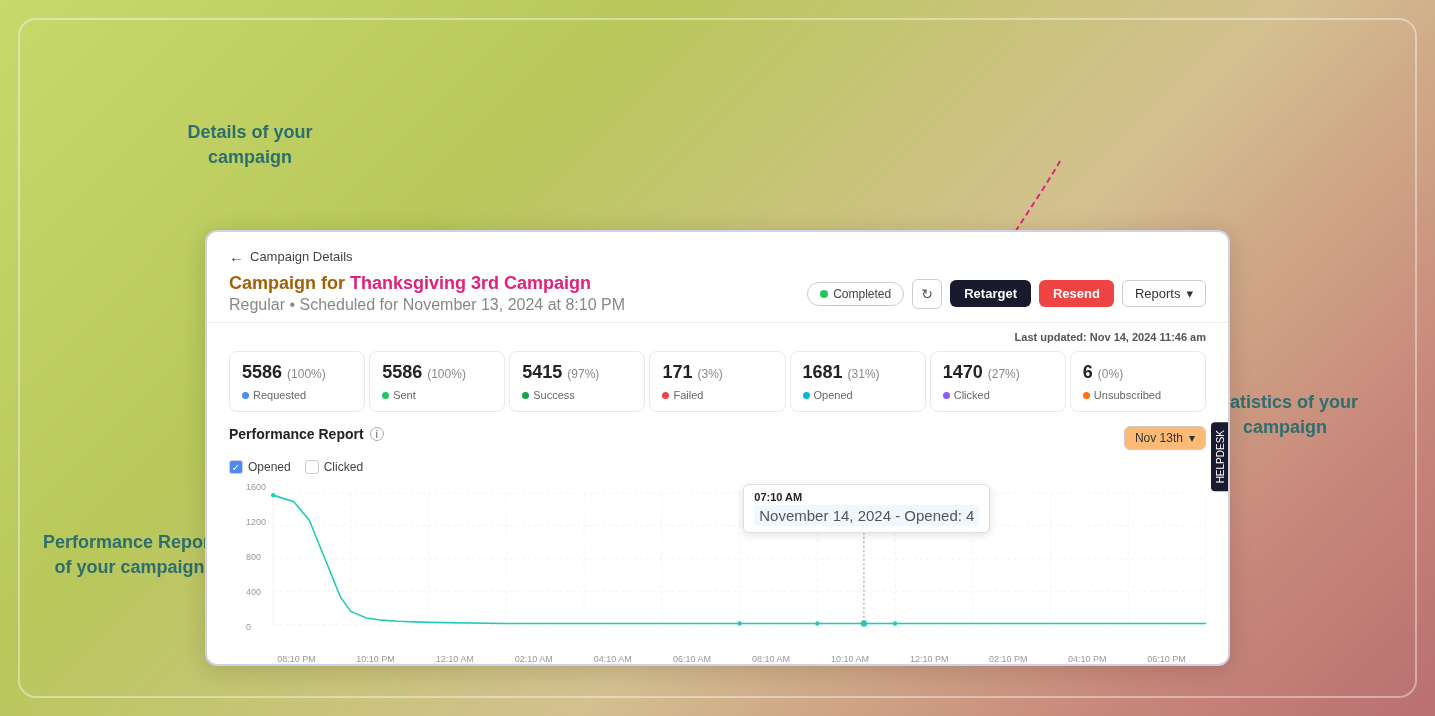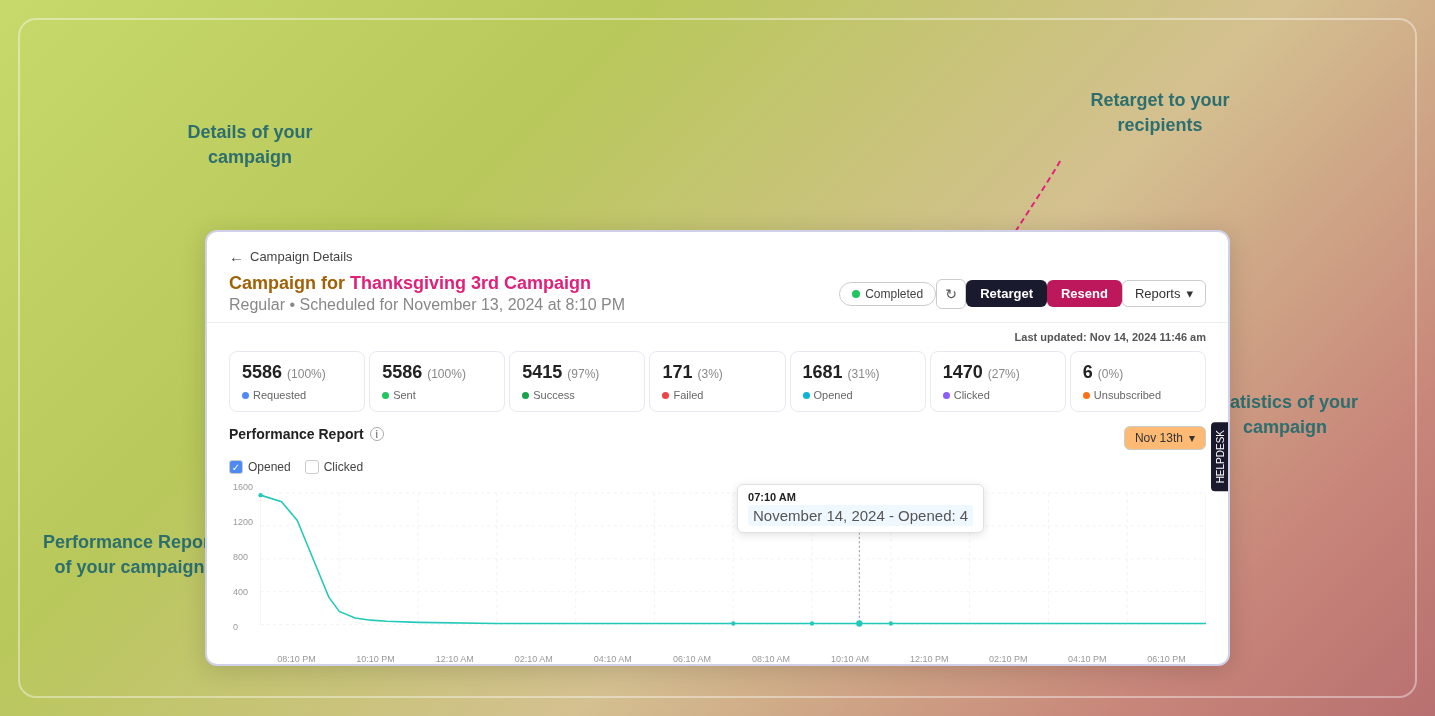--- a/index.html
+++ b/index.html
@@ -89,20 +89,21 @@
     }
     .campaign-subtitle {
       font-size: 16px;
       color: #888;
       margin-top: 2px;
     }
 
     .header-actions {
       display: flex;
       align-items: center;
+      gap: 8px;
       justify-content: center;
     }
     .status-badge {
       display: flex;
       align-items: center;
       gap: 5px;
       border: 1px solid #ccc;
       border-radius: 20px;
       padding: 4px 12px;
       font-size: 12px;
@@ -133,21 +134,21 @@
       background: #1a1a2e;
       color: #fff;
       border: none;
       border-radius: 6px;
       padding: 6px 14px;
       font-size: 13px;
       font-weight: 600;
       cursor: pointer;
     }
     .btn-dark-outline {
-      background: #be185d;
+      background: #ef4444;
       color: #fff;
       border: none;
       border-radius: 6px;
       padding: 6px 14px;
       font-size: 13px;
       font-weight: 600;
       cursor: pointer;
     }
     .reports-dropdown {
       display: flex;
@@ -284,21 +285,21 @@
     }
     .legend-checkbox.unchecked {
       background: #fff;
     }
     .checkmark { color: #fff; font-size: 10px; }
 
     
     .chart-container {
       position: relative;
       height: 170px;
-      margin-left: 0;
+      margin-left: 13px;
     }
     .chart-svg {
       width: 100%;
       height: 100%;
     }
 
     
     .chart-tooltip {
       position: absolute;
       top: 2px;
@@ -376,21 +377,20 @@
       padding: 0 4px;
     }
   </style>
 </head>
 <body>
 
 <div class="outer-wrapper">
 
   <div class="annotation annotation-details">Details of your campaign</div>
 
-  <div class="annotation annotation-retarget">Retarget to your recipients</div>
 
   <div class="annotation annotation-stats">Statistics of your campaign</div>
 
   <div class="annotation annotation-perf">Performance Report of your campaign</div>
 
   <svg class="arrows-svg" viewBox="0 0 1435 716" xmlns="http://www.w3.org/2000/svg">
 
     <path d="M 295 220 C 330 240, 380 250, 420 280" stroke="#e0207a" stroke-width="2" stroke-dasharray="6,4" fill="none" marker-end="url(#arrow-pink)"></path>
 
     <path d="M 1070 145 C 1050 180, 1020 220, 990 275" stroke="#e0207a" stroke-width="2" stroke-dasharray="6,4" fill="none" marker-end="url(#arrow-pink)"></path>

